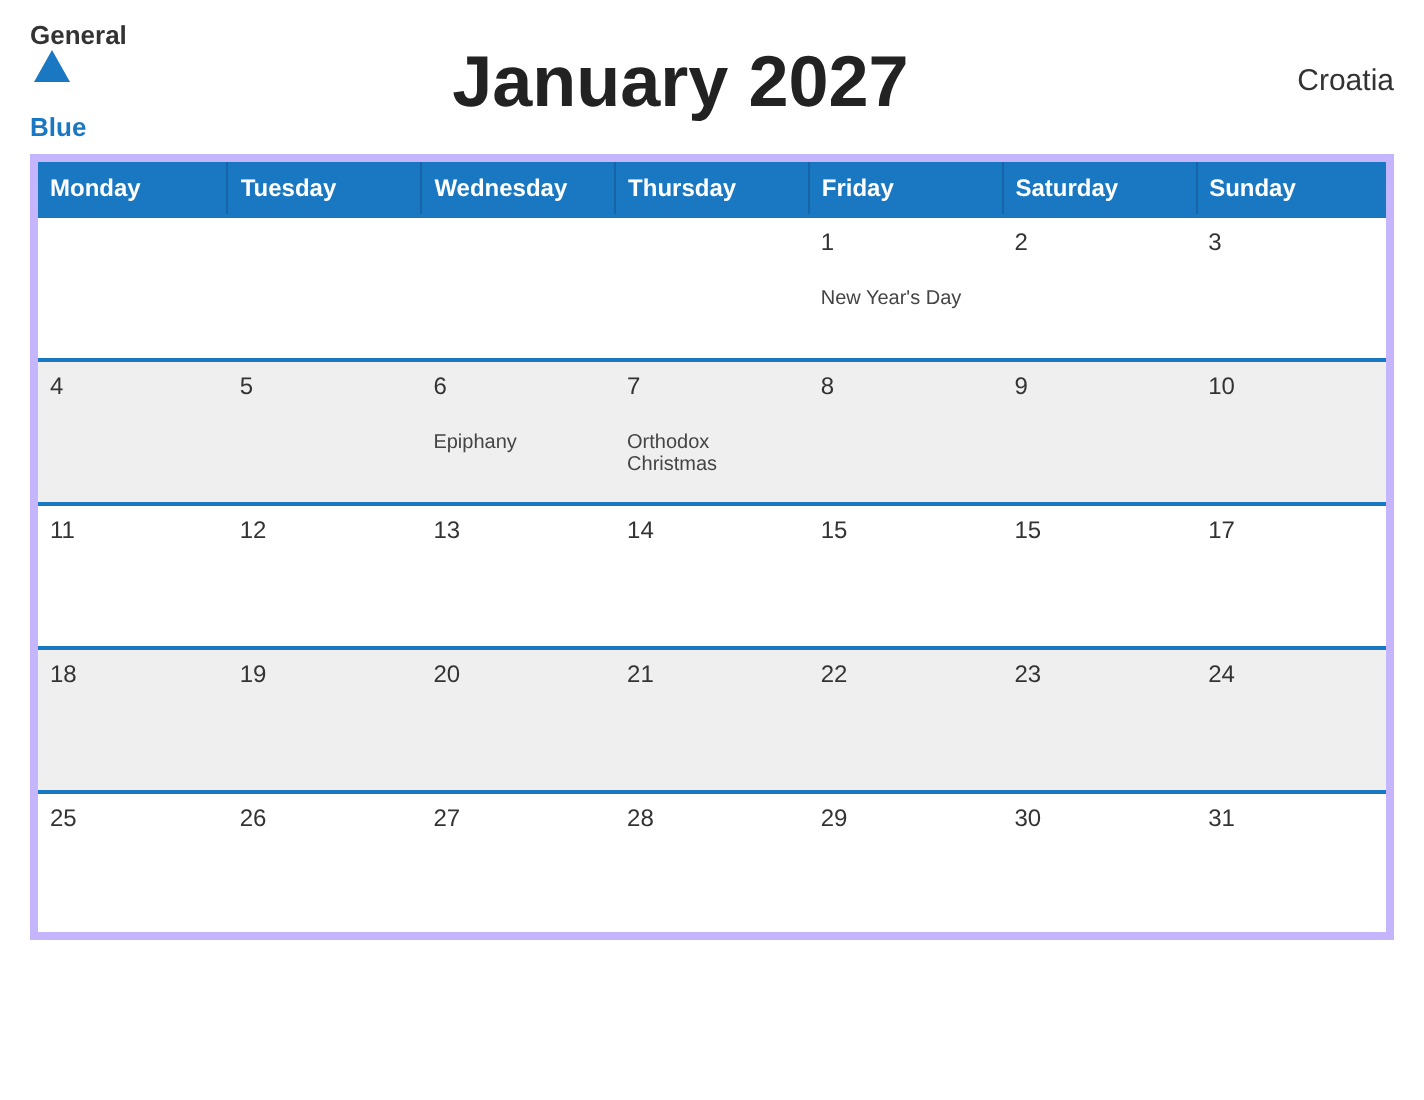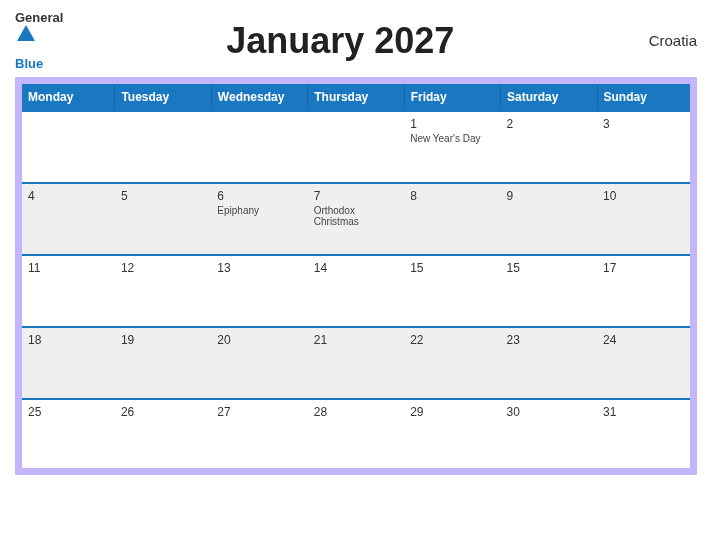--- a/index.html
+++ b/index.html
@@ -54,21 +54,21 @@
       flex: 1;
     }
     .country {
       font-size: 15px;
       color: #333;
       text-align: right;
       min-width: 80px;
     }
     .calendar {
       flex: 1;
-      border: 7px solid #c4b5fd;
+      border: 4px solid #c4b5fd;
       border-collapse: collapse;
       width: 100%;
       table-layout: fixed;
       padding-left: 40px;
     }
     .calendar th {
       background-color: #1a78c2;
       color: #fff;
       font-size: 12px;
       font-weight: bold;
@@ -90,21 +90,21 @@
     }
     .day-num {
       font-size: 12px;
       color: #333;
       display: block;
     }
     .holiday {
       font-size: 10px;
       color: #444;
       display: block;
-      margin-top: 2px;
+      margin-top: 16px;
     }
     .calendar tr:nth-child(even) td {
       background: #f5f5f5;
     }
     .calendar tr:nth-child(odd) td {
       background: #fff;
     }
     
     .calendar thead tr th { background: #1a78c2; }
     

